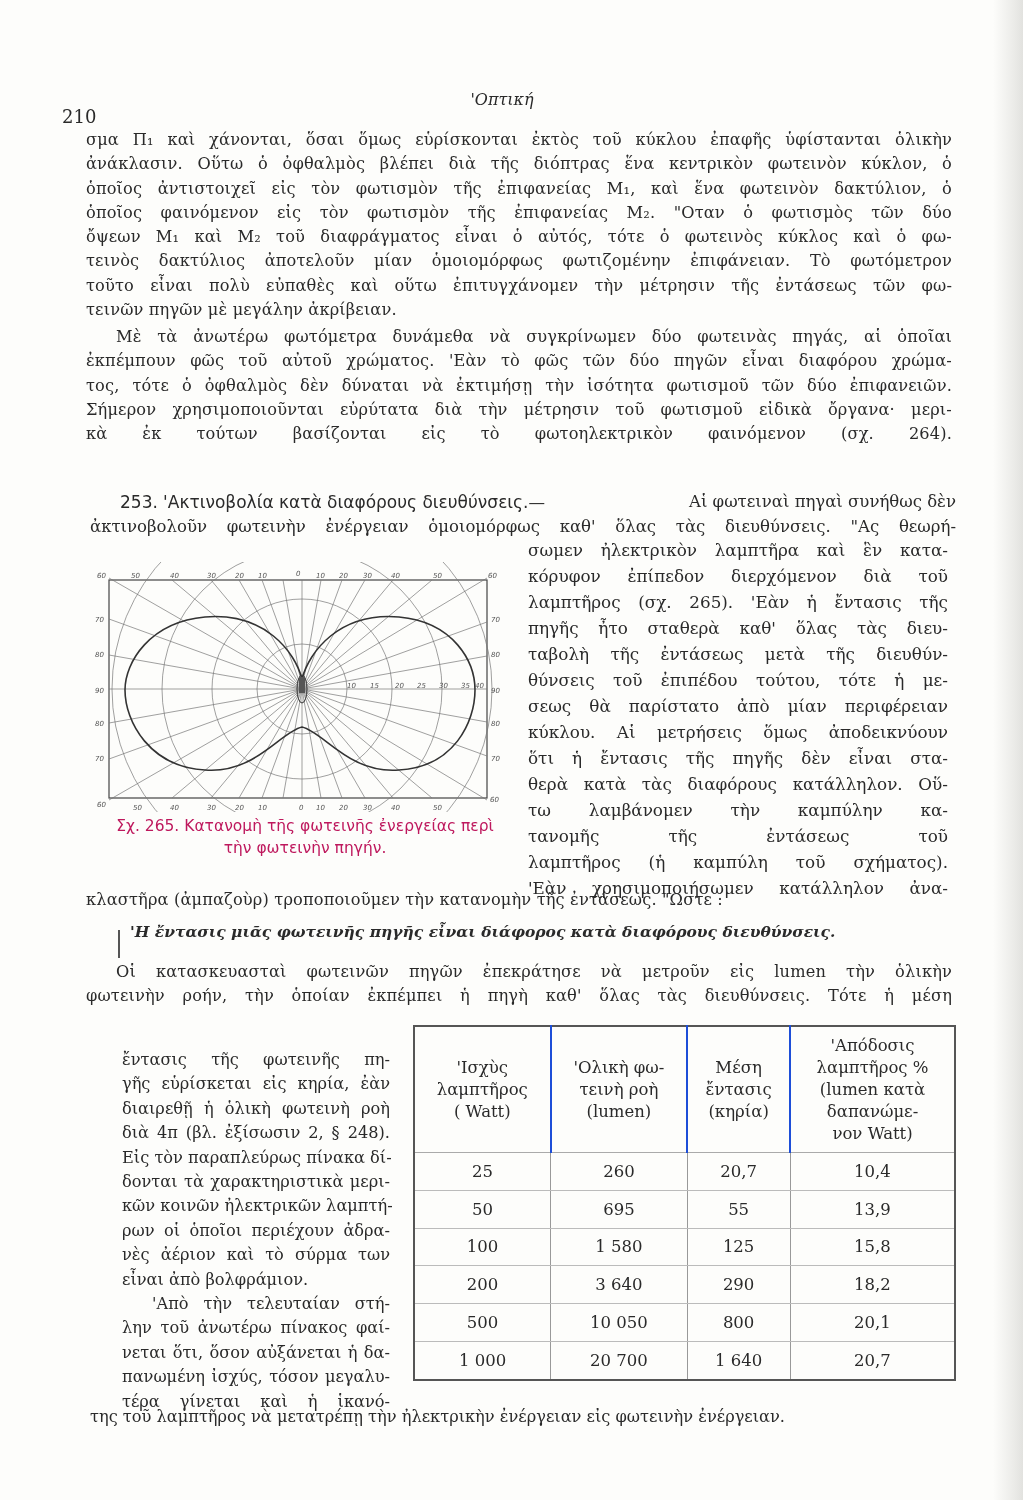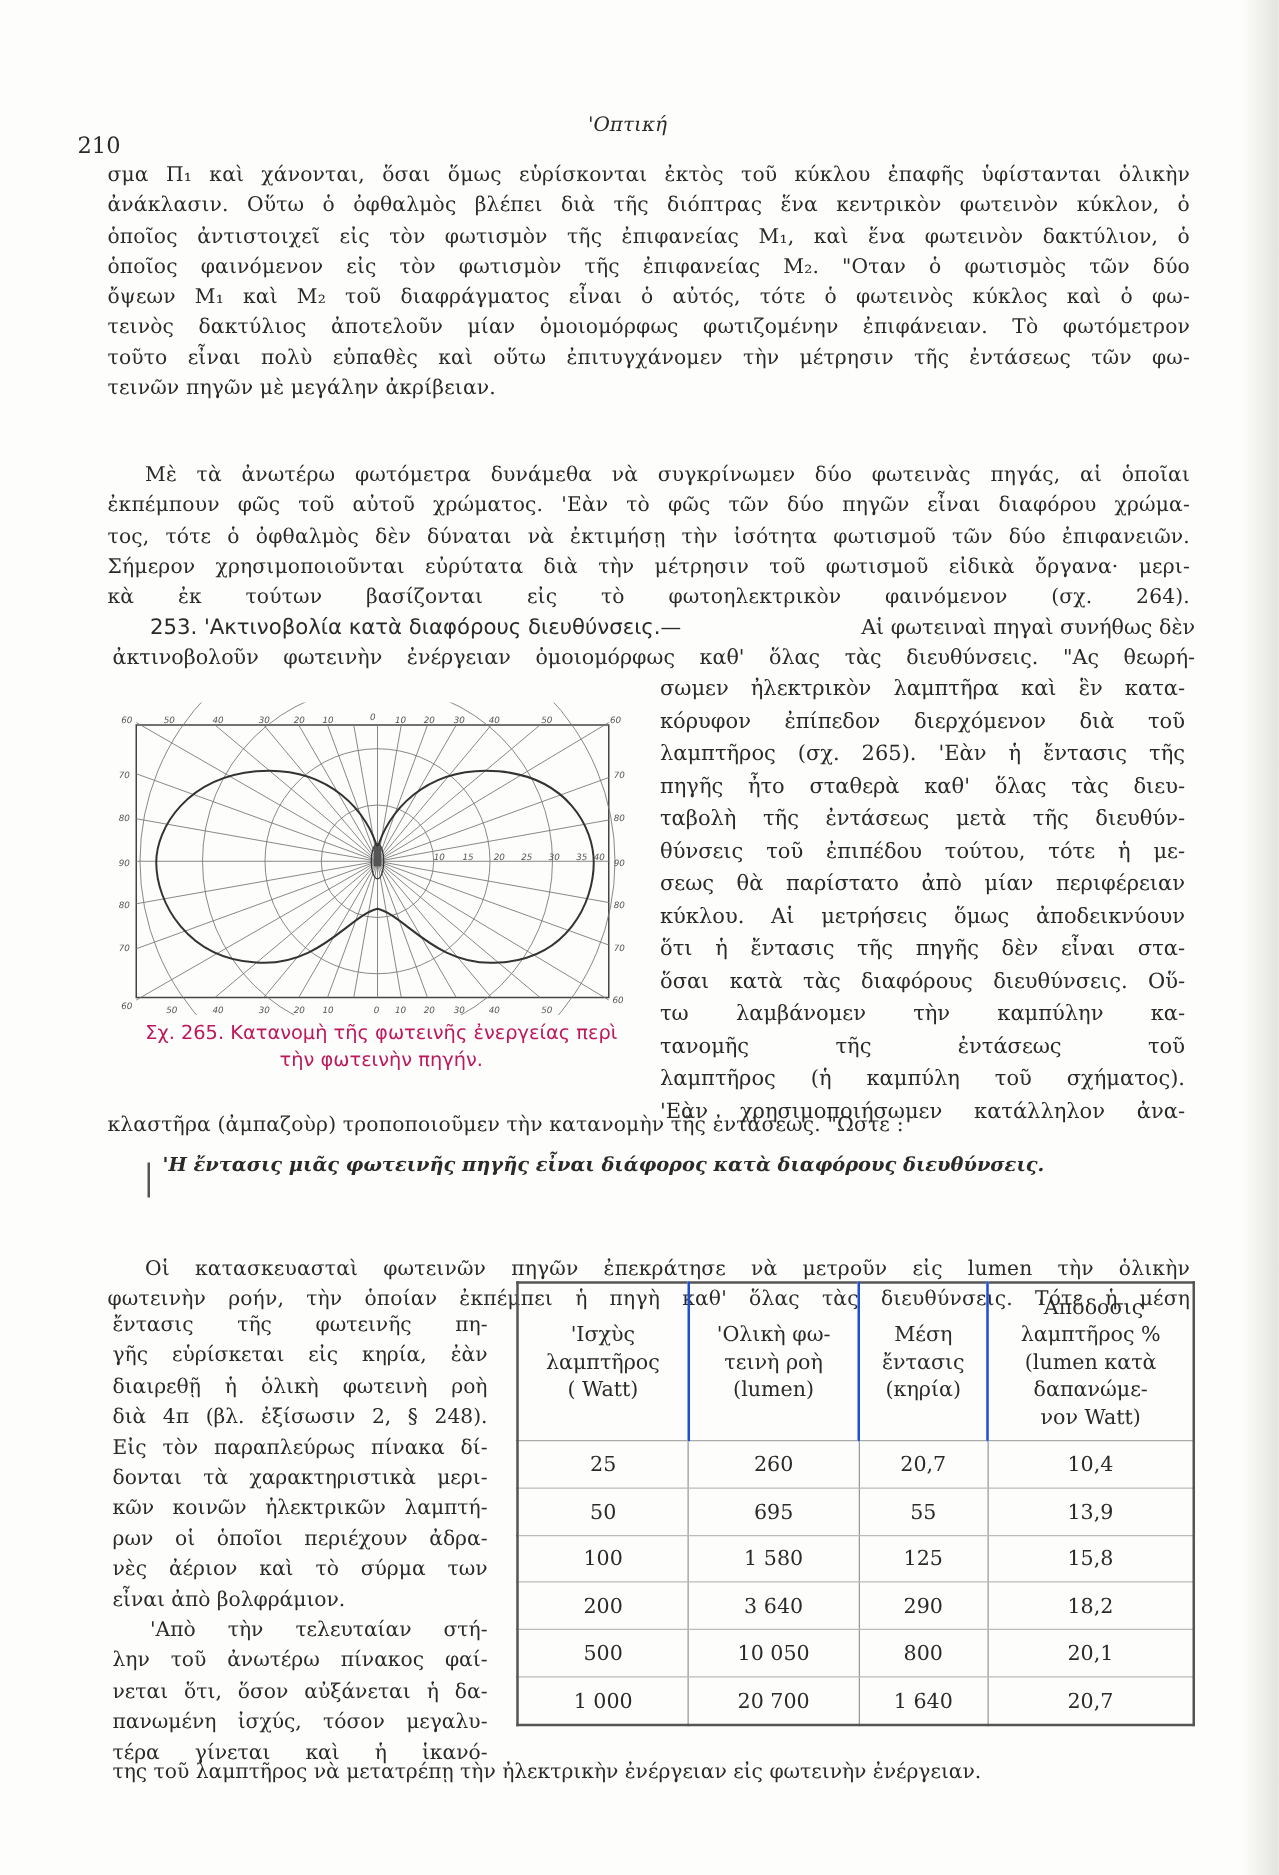--- a/index.html
+++ b/index.html
@@ -20,21 +20,21 @@
   .page-num { position: absolute; left: 0; top: 16px; font-size: 18px; }
   .running-title { position: absolute; left: 0; right: 0; text-align: center; top: 0; font-size: 16px; font-style: italic; }
 
   .para {
     position: absolute; left: 86px; width: 866px;
     font-size: 16.2px; line-height: 24.3px;
     text-align: justify; letter-spacing: 0.15px;
   }
   .para .line { display: block; white-space: nowrap; text-align-last: justify; text-align: justify; }
   .para .line.last { text-align-last: left; }
-  .indent { padding-left: 30px; margin-top: 43px; }
+  .indent { padding-left: 30px; }
 
   .section-head {
     position: absolute; left: 90px; width: 866px; top: 490px;
     font-size: 16.5px; line-height: 24px;
   }
   .sec-title { font-family: "DejaVu Sans", "Liberation Sans", sans-serif; font-size: 17px; }
 
   .right-col {
     position: absolute; left: 528px; top: 537px; width: 420px;
     font-size: 16.8px; line-height: 26px;
@@ -49,21 +49,21 @@
     font-family: "DejaVu Sans", "Liberation Sans", sans-serif;
     font-size: 15.5px; line-height: 22px; color: #be185d;
   }
   .bar { position: absolute; left: 118px; top: 930px; width: 1.5px; height: 28px; background: #555; }
   .bold-law-text { position: absolute; left: 130px; top: 922px; font-size: 15.5px; font-weight: bold; font-style: italic; }
 
   .left-col {
     position: absolute; left: 90px; top: 1048px; width: 300px;
     font-size: 16.2px; line-height: 24.4px;
   }
-  .left-col .line { display: block; white-space: nowrap; text-align: justify; text-align-last: justify; }
+  .left-col .line { display: block; white-space: nowrap; text-align: justify; text-align-last: justify; margin-left: 32px; }
 
   table.data {
     position: absolute; left: 413px; top: 1025px; width: 543px;
     border-collapse: collapse; font-size: 16.5px;
     border-top: 2px solid #555; border-bottom: 2px solid #555;
     border-left: 2.5px solid #555; border-right: 2.5px solid #555;
   }
   table.data th {
     font-weight: normal; text-align: center; vertical-align: middle;
     height: 125px; line-height: 22px; padding: 0 4px;
@@ -229,21 +229,21 @@
 <div class="right-col">
   <span class="line">σωμεν ἠλεκτρικὸν λαμπτῆρα καὶ ἓν κατα-</span>
   <span class="line">κόρυφον ἐπίπεδον διερχόμενον διὰ τοῦ</span>
   <span class="line">λαμπτῆρος (σχ. 265). 'Εὰν ἡ ἔντασις τῆς</span>
   <span class="line">πηγῆς ἦτο σταθερὰ καθ' ὅλας τὰς διευ-</span>
   <span class="line">ταβολὴ τῆς ἐντάσεως μετὰ τῆς διευθύν-</span>
   <span class="line">θύνσεις τοῦ ἐπιπέδου τούτου, τότε ἡ με-</span>
   <span class="line">σεως θὰ παρίστατο ἀπὸ μίαν περιφέρειαν</span>
   <span class="line">κύκλου. Αἱ μετρήσεις ὅμως ἀποδεικνύουν</span>
   <span class="line">ὅτι ἡ ἔντασις τῆς πηγῆς δὲν εἶναι στα-</span>
-  <span class="line">ὅσαι κατὰ τὰς διαφόρους διευθύνσεις. Οὕ-</span>
+  <span class="line">θερὰ κατὰ τὰς διαφόρους κατάλληλον. Οὕ-</span>
   <span class="line">τω λαμβάνομεν τὴν καμπύλην κα-</span>
   <span class="line">τανομῆς τῆς ἐντάσεως τοῦ</span>
   <span class="line">λαμπτῆρος (ἡ καμπύλη τοῦ σχήματος).</span>
   <span class="line" style="padding-left:0;">'Εὰν χρησιμοποιήσωμεν κατάλληλον ἀνα-</span>
 </div>
 
 <div class="para" style="top:888px;">
   <span class="line last">κλαστῆρα (ἀμπαζοὺρ) τροποποιοῦμεν τὴν κατανομὴν τῆς ἐντάσεως. "Ωστε :</span>
 </div>
 

